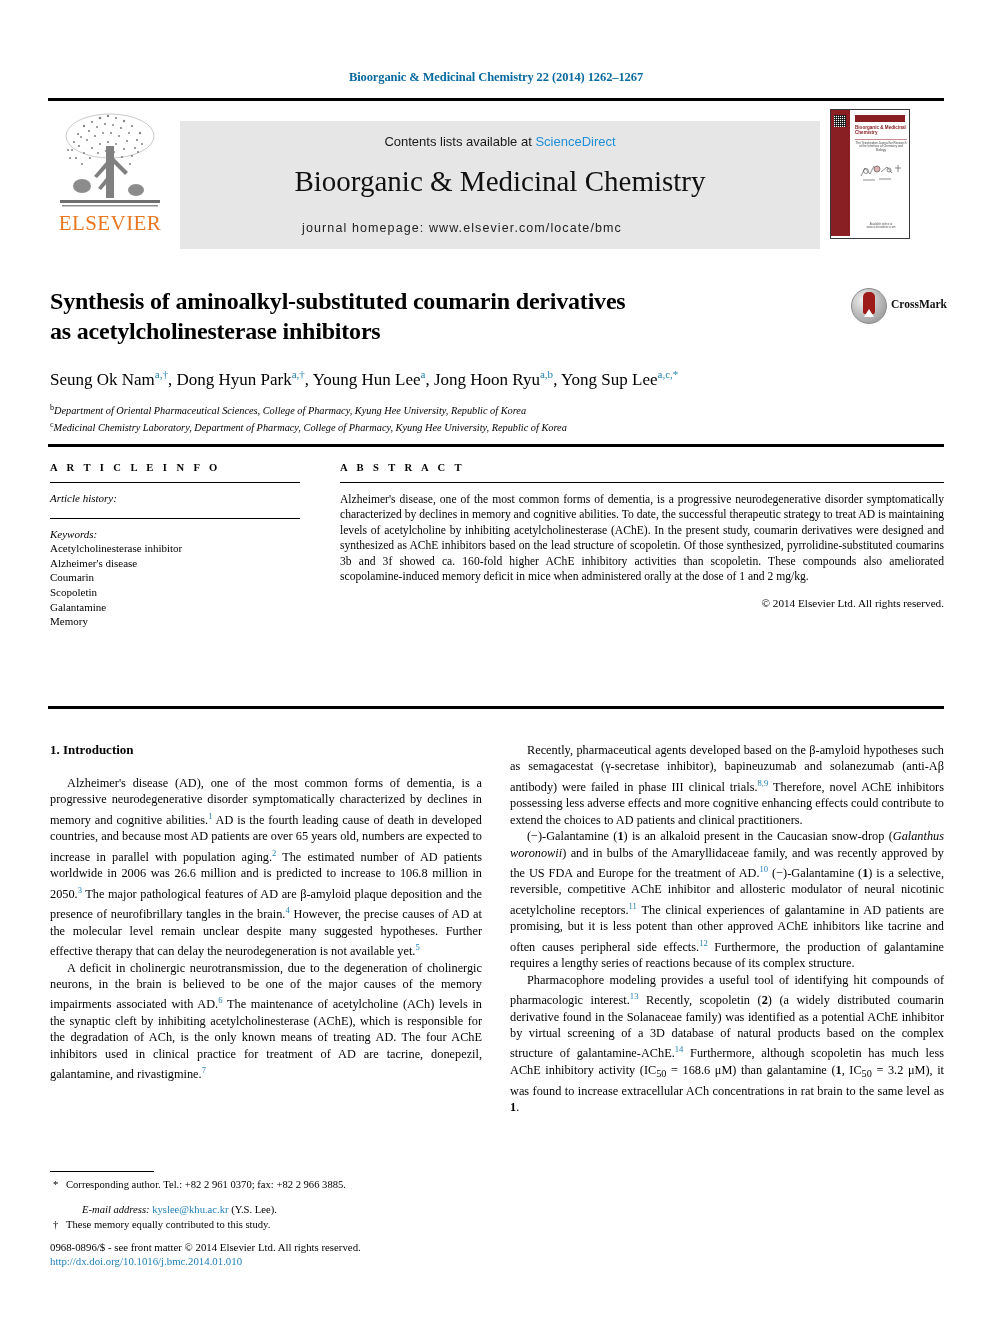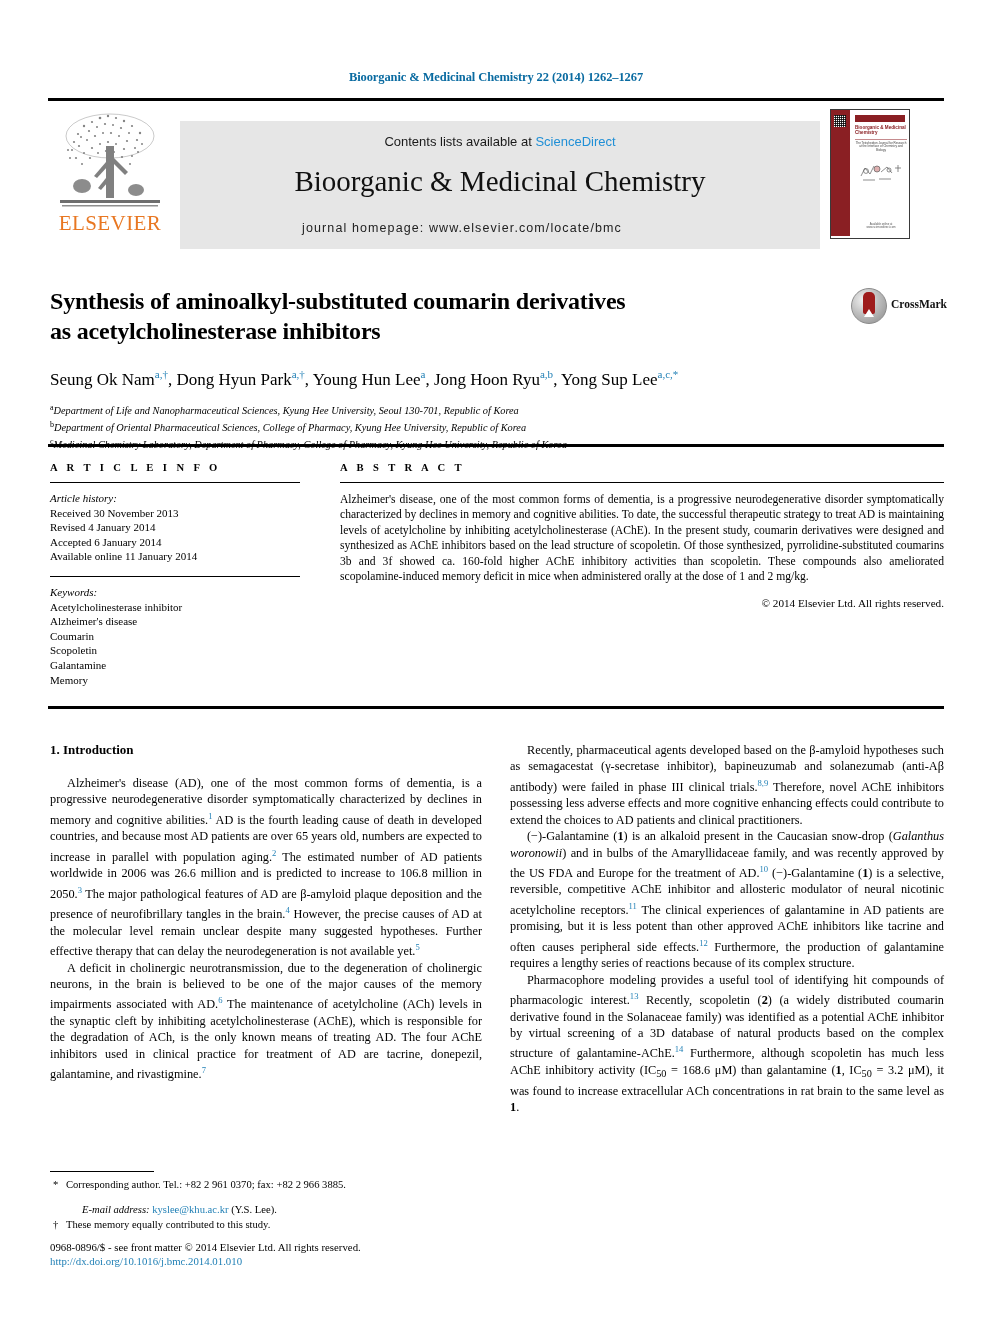--- a/index.html
+++ b/index.html
@@ -495,39 +495,32 @@
     <div class="crossmark">
       <div class="crossmark-badge">
         <div class="bar"></div>
         <div class="tri"></div>
       </div>
       <div class="crossmark-label">CrossMark</div>
     </div>
 
     <div class="authors"><span>Seung Ok Nam</span><sup>a,†</sup>, <span>Dong Hyun Park</span><sup>a,†</sup>, <span>Young Hun Lee</span><sup>a</sup>, <span>Jong Hoon Ryu</span><sup>a,b</sup>, <span>Yong Sup Lee</span><sup>a,c,*</sup></div>
     <div class="affils">
-        <div><sup>a</sup><span>Department of Life and Nanopharmaceutical Sciences, Kyung Hee University, Seoul 130-701, Republic of Korea</span></div>
         <div><sup>b</sup><span>Department of Oriental Pharmaceutical Sciences, College of Pharmacy, Kyung Hee University, Republic of Korea</span></div>
         <div><sup>c</sup><span>Medicinal Chemistry Laboratory, Department of Pharmacy, College of Pharmacy, Kyung Hee University, Republic of Korea</span></div>
       </div>
   </div>
 
   <div class="band-rule-top"></div>
 
   <div class="info-col">
     <div class="sec-head">A R T I C L E   I N F O</div>
     <div class="thin-rule"></div>
     <div class="info-group">
       <div class="gtitle">Article history:</div>
-      <div>
-          <div>Received 30 November 2013</div>
-          <div>Revised 4 January 2014</div>
-          <div>Accepted 6 January 2014</div>
-          <div>Available online 11 January 2014</div>
-        </div>
     </div>
     <div class="info-sep"></div>
     <div class="info-group">
       <div class="gtitle">Keywords:</div>
       <div>
           <div>Acetylcholinesterase inhibitor</div>
           <div>Alzheimer's disease</div>
           <div>Coumarin</div>
           <div>Scopoletin</div>
           <div>Galantamine</div>

